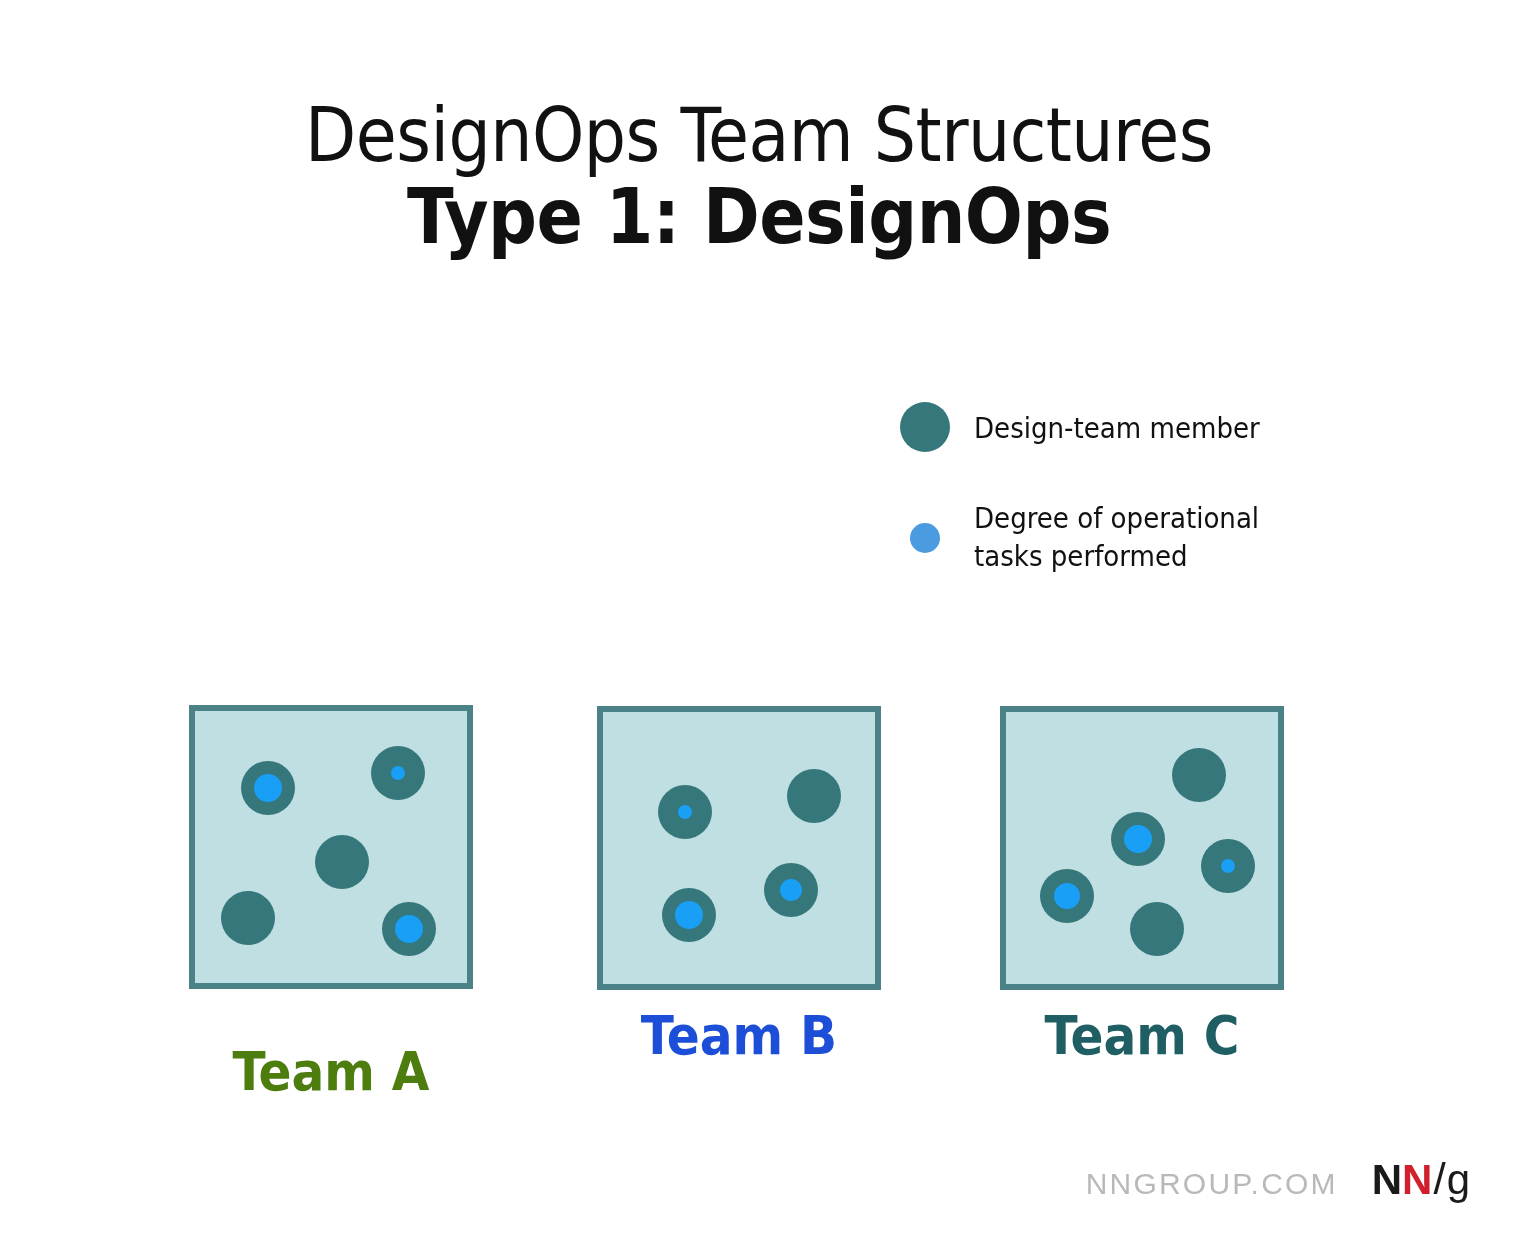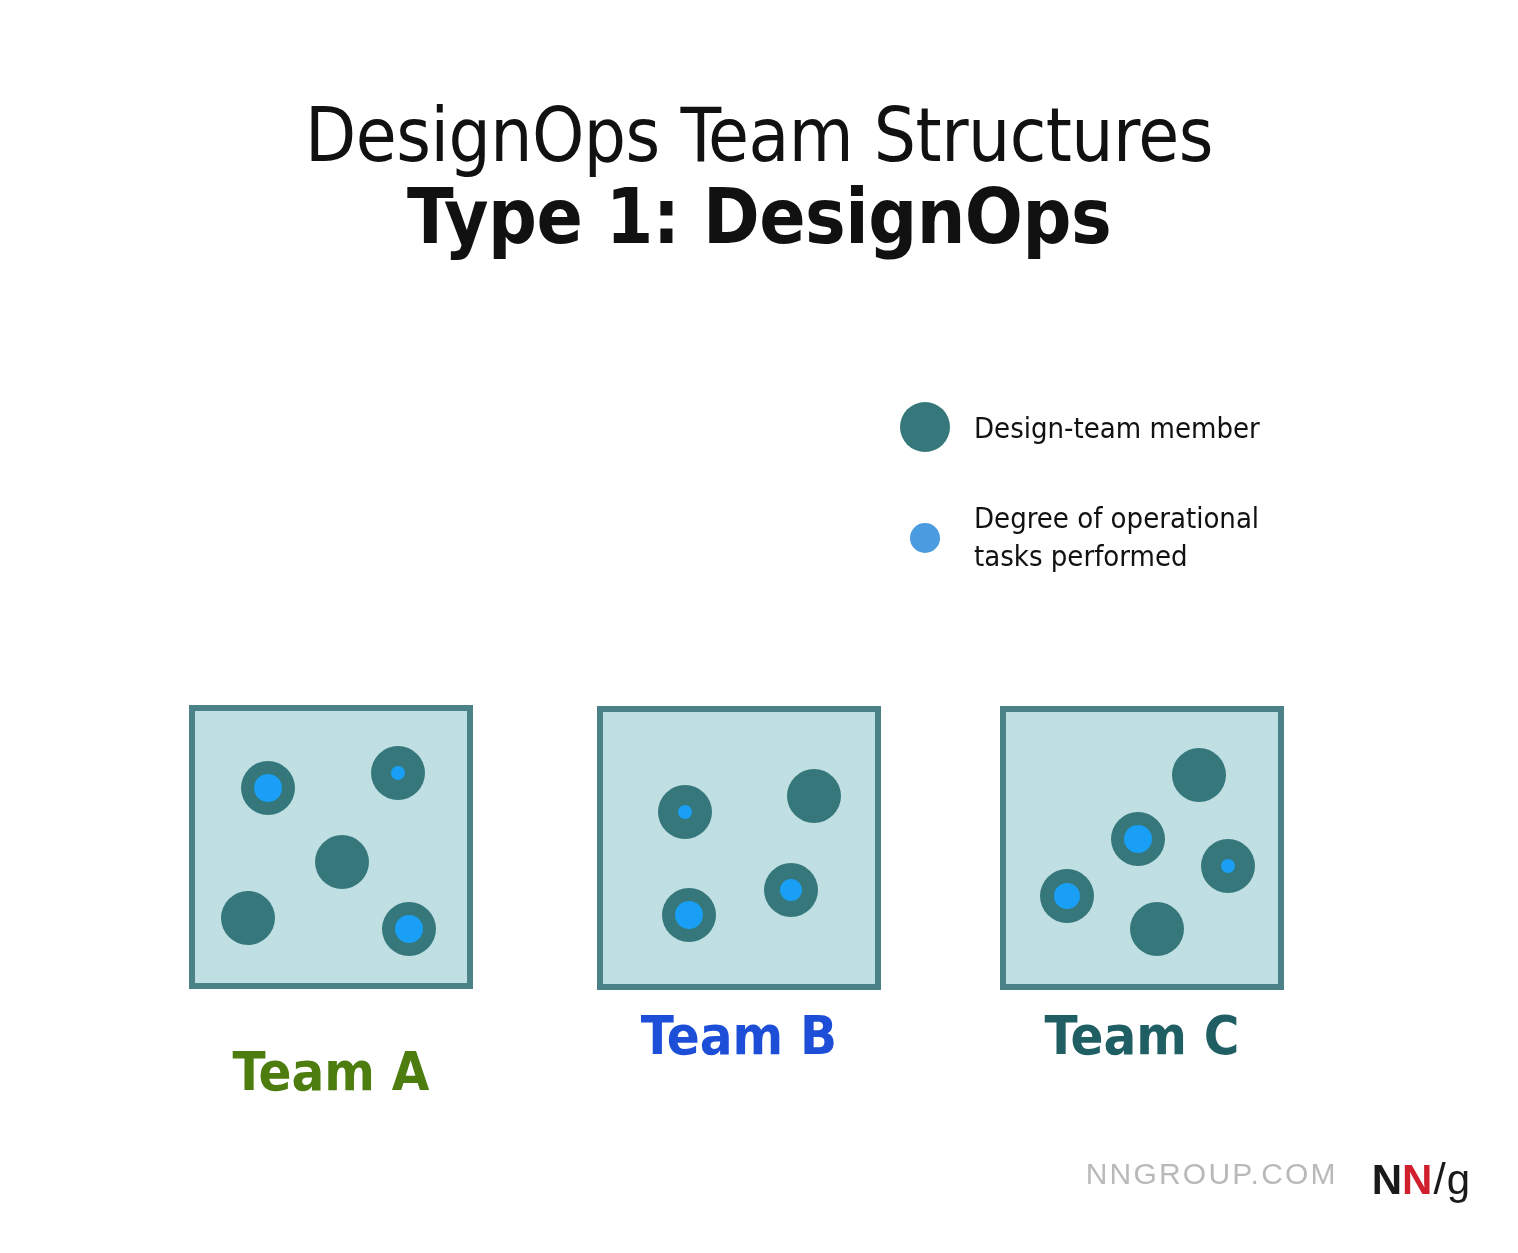--- a/index.html
+++ b/index.html
@@ -135,21 +135,21 @@
     color: #1f5e63;
     letter-spacing: 0px;
   }
 
   
   #footer {
     position: absolute;
     right: 72px;
     bottom: 52px;
     display: flex;
-    align-items: flex-start;
+    align-items: flex-end;
   }
   #footer-site {
     font-size: 30px;
     letter-spacing: 2.2px;
     color: #b9b9b9;
     font-weight: 400;
     margin-right: 34px;
     font-family: "Liberation Sans", sans-serif;
   }
   #footer-logo {

